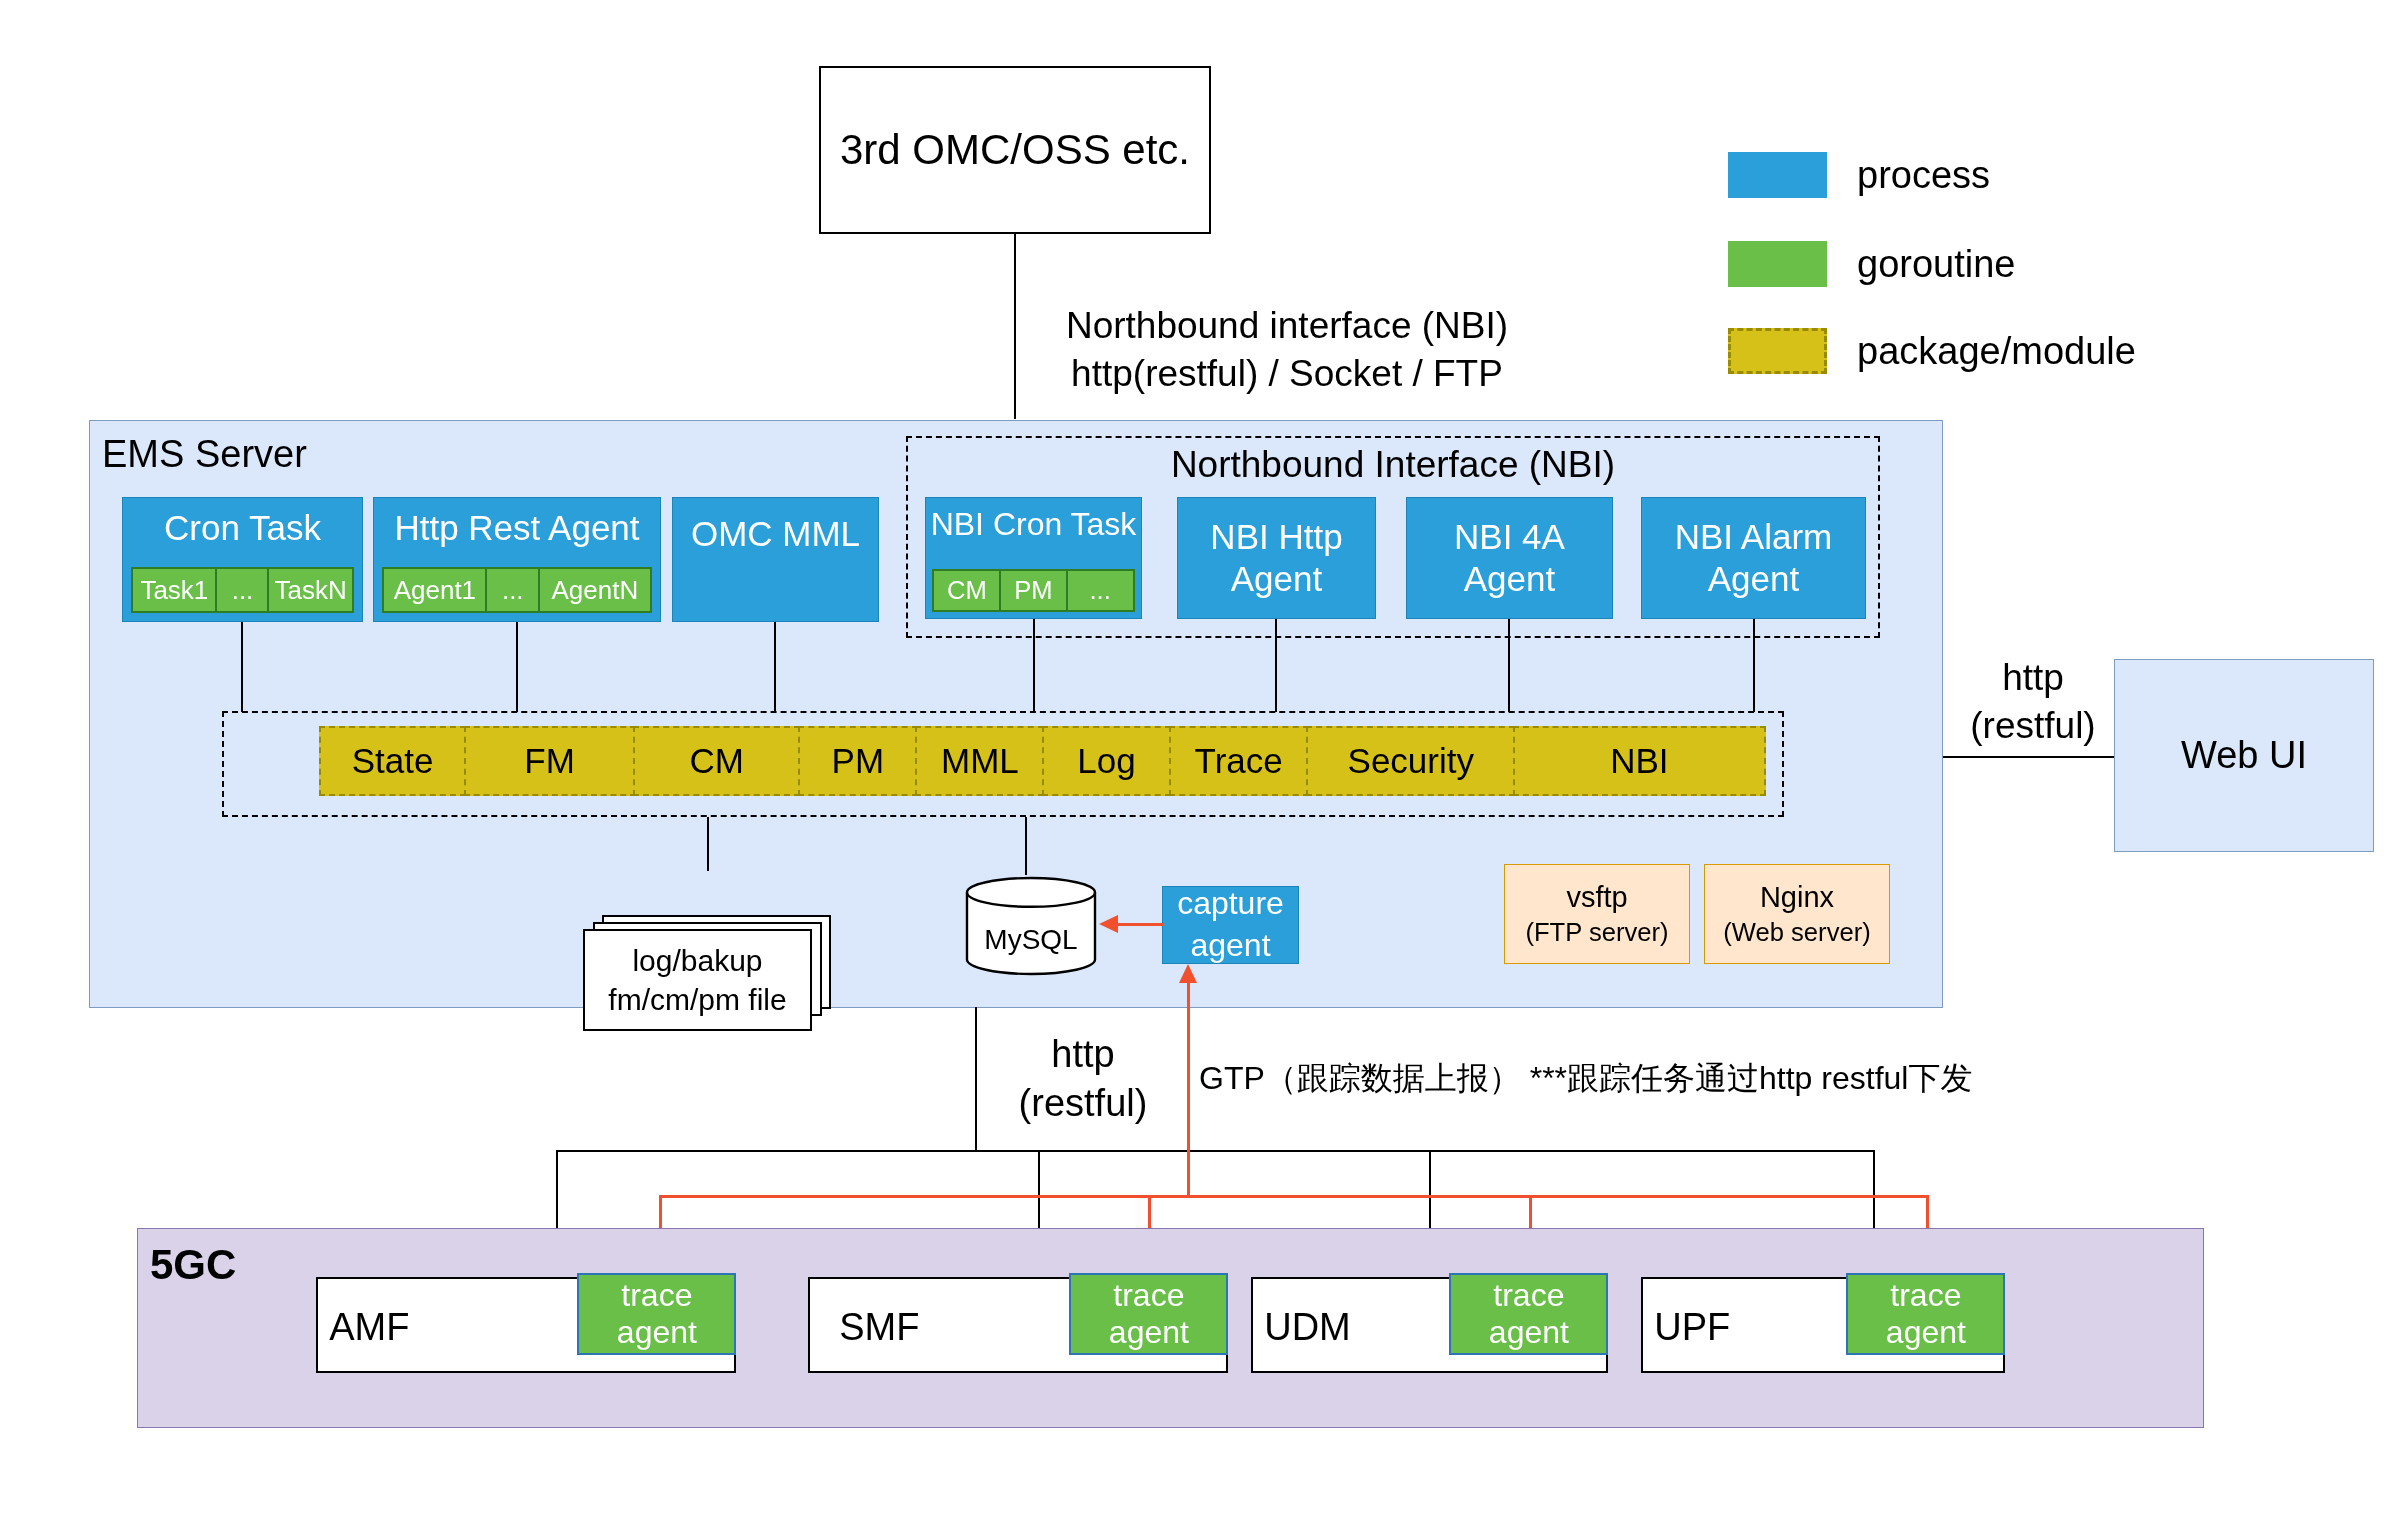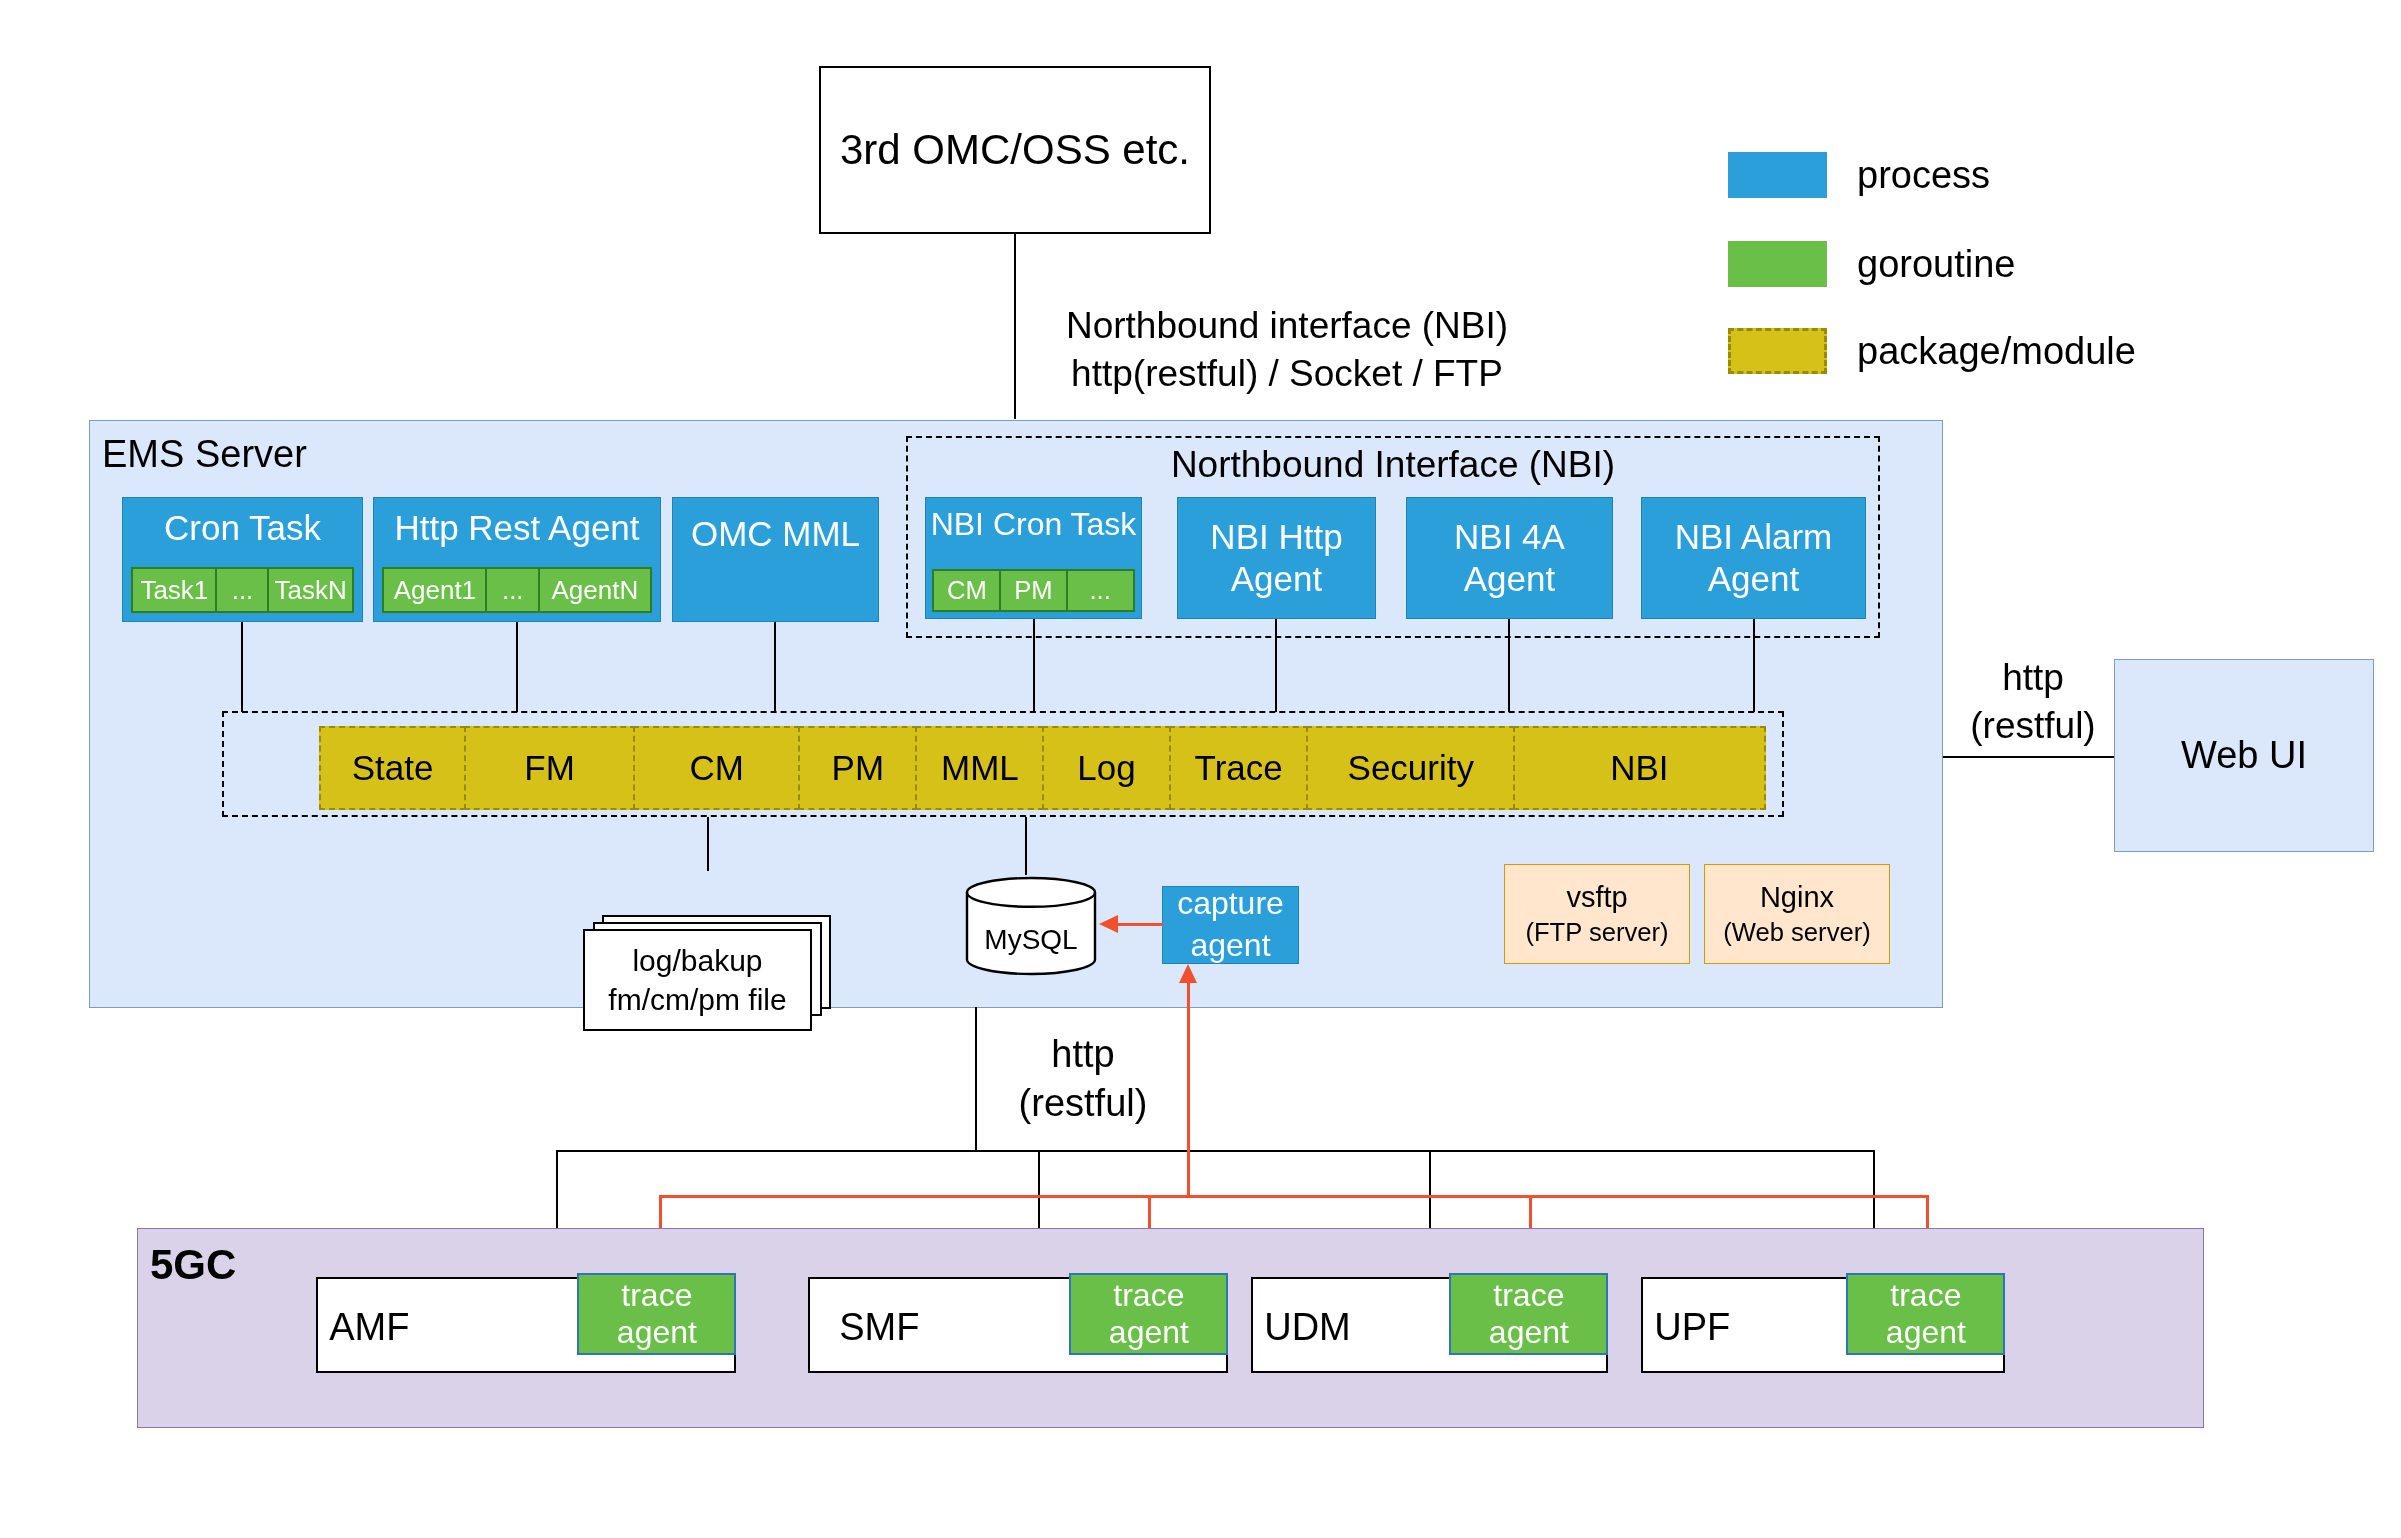--- a/index.html
+++ b/index.html
@@ -113,21 +113,21 @@
 
   <div class="abs proc center" style="left:1406px;top:497px;width:207px;height:122px;font-size:35px;padding:0 24px;line-height:1.2;">
     <span>NBI 4A Agent</span>
   </div>
 
   <div class="abs proc center" style="left:1641px;top:497px;width:225px;height:122px;font-size:35px;padding:0 27px;line-height:1.2;">
     <span>NBI Alarm Agent</span>
   </div>
 
   <div class="abs dashedbox" style="left:222px;top:711px;width:1562px;height:106px;"></div>
-  <div class="modrow" style="left:288px;top:726px;height:84px;padding-left:31px;">
+  <div class="modrow" style="left:288px;top:726px;height:70px;padding-left:31px;">
     <div class="mod" style="width:143px;">State</div>
     <div class="mod" style="width:168px;">FM</div>
     <div class="mod" style="width:163px;">CM</div>
     <div class="mod" style="width:116px;">PM</div>
     <div class="mod" style="width:125px;">MML</div>
     <div class="mod" style="width:125px;">Log</div>
     <div class="mod" style="width:136px;">Trace</div>
     <div class="mod" style="width:205px;">Security</div>
     <div class="mod" style="width:249px;">NBI</div>
   </div>
@@ -182,20 +182,21 @@
   <div class="hline" style="left:556px;top:1150px;width:1318px;"></div>
   <div class="vline" style="left:556px;top:1150px;height:127px;"></div>
   <div class="vline" style="left:1038px;top:1150px;height:127px;"></div>
   <div class="vline" style="left:1429px;top:1150px;height:127px;"></div>
   <div class="vline" style="left:1873px;top:1150px;height:127px;"></div>
 
   <div class="abs label2" style="left:1003px;top:1030px;width:160px;text-align:center;font-size:38px;">
     <div>http</div>
     <div>(restful)</div>
   </div>
+  <div class="abs" style="left:1199px;top:1057px;font-size:32px;white-space:nowrap;">GTP（跟踪数据上报） ***跟踪任务通过http restful下发</div>
 
   <div class="arrow-up" style="left:1179px;top:964px;"></div>
   <div class="vline orange" style="left:1187px;top:980px;height:217px;"></div>
   <div class="hline orange" style="left:659px;top:1195px;width:1270px;"></div>
   <div class="vline orange" style="left:659px;top:1197px;height:81px;"></div>
   <div class="vline orange" style="left:1148px;top:1197px;height:81px;"></div>
   <div class="vline orange" style="left:1529px;top:1197px;height:81px;"></div>
   <div class="vline orange" style="left:1926px;top:1197px;height:81px;"></div>
 
   <div class="abs" style="left:137px;top:1228px;width:2067px;height:200px;background:#d9d2e9;border:1.6px solid #8a76ad;box-sizing:border-box;"></div>

